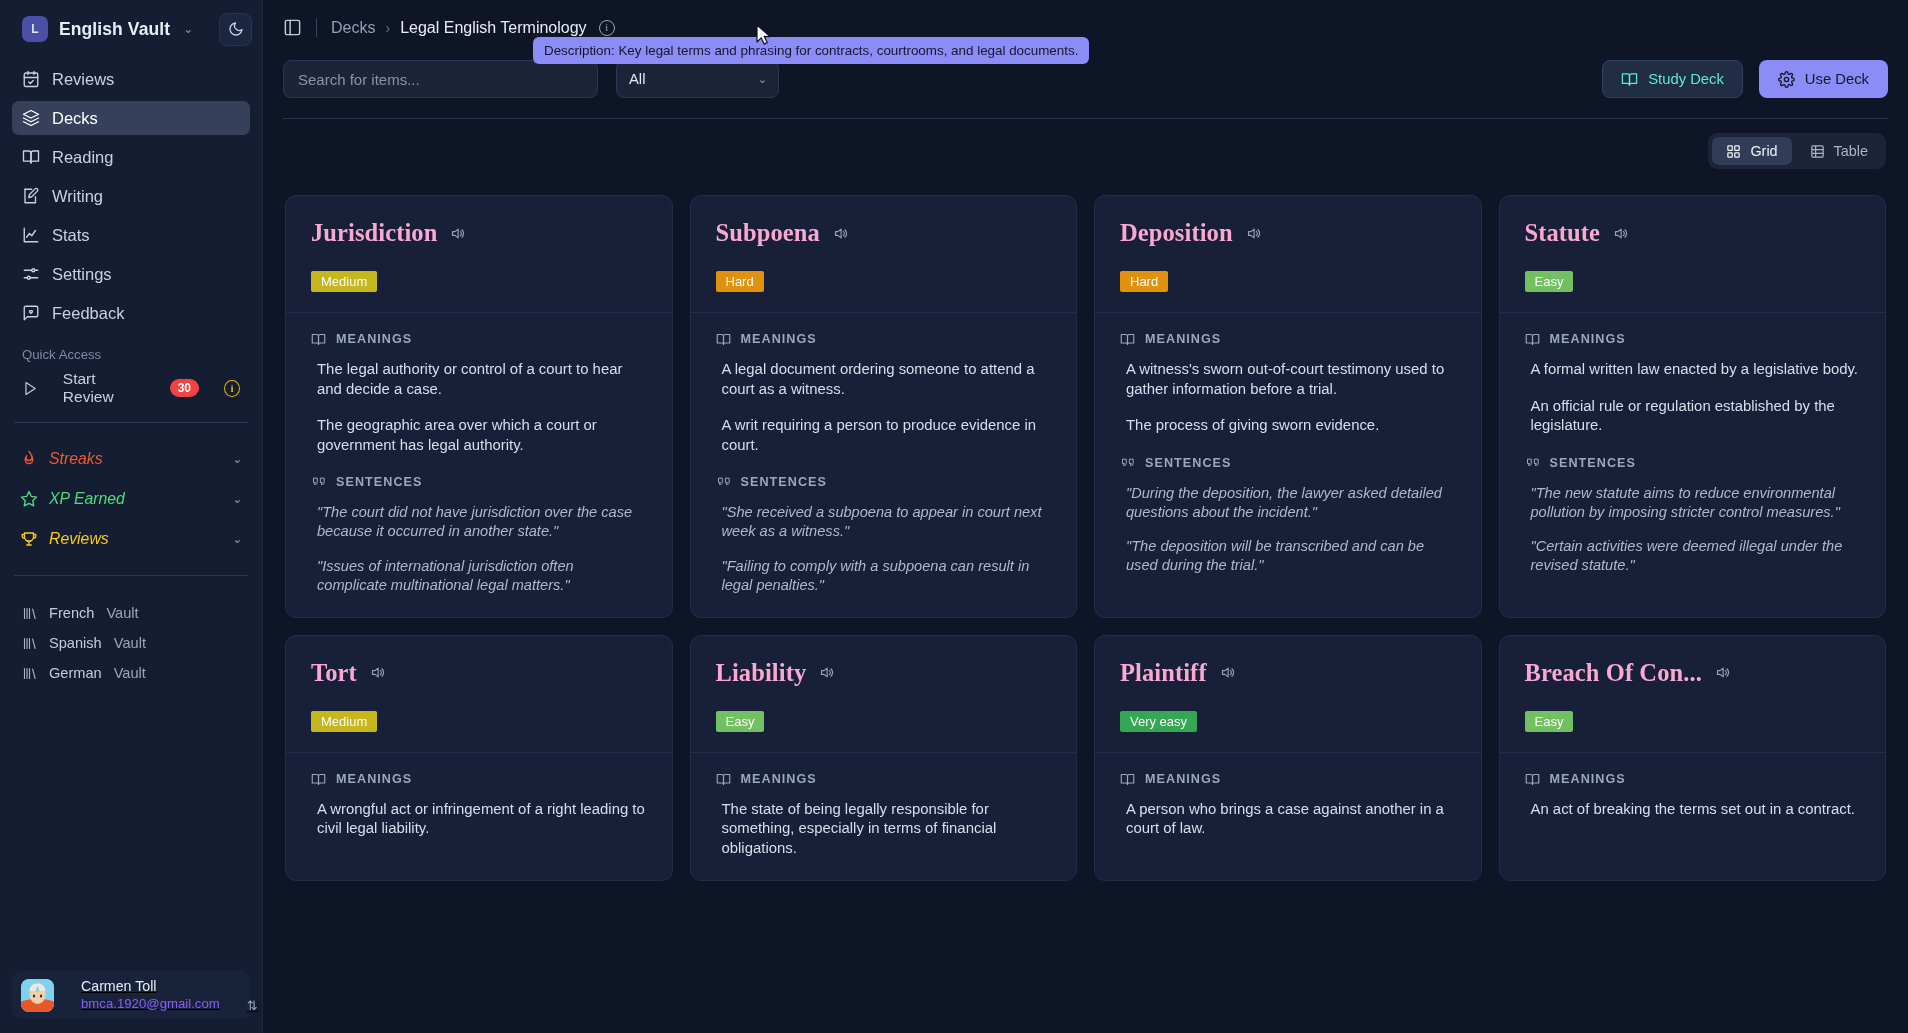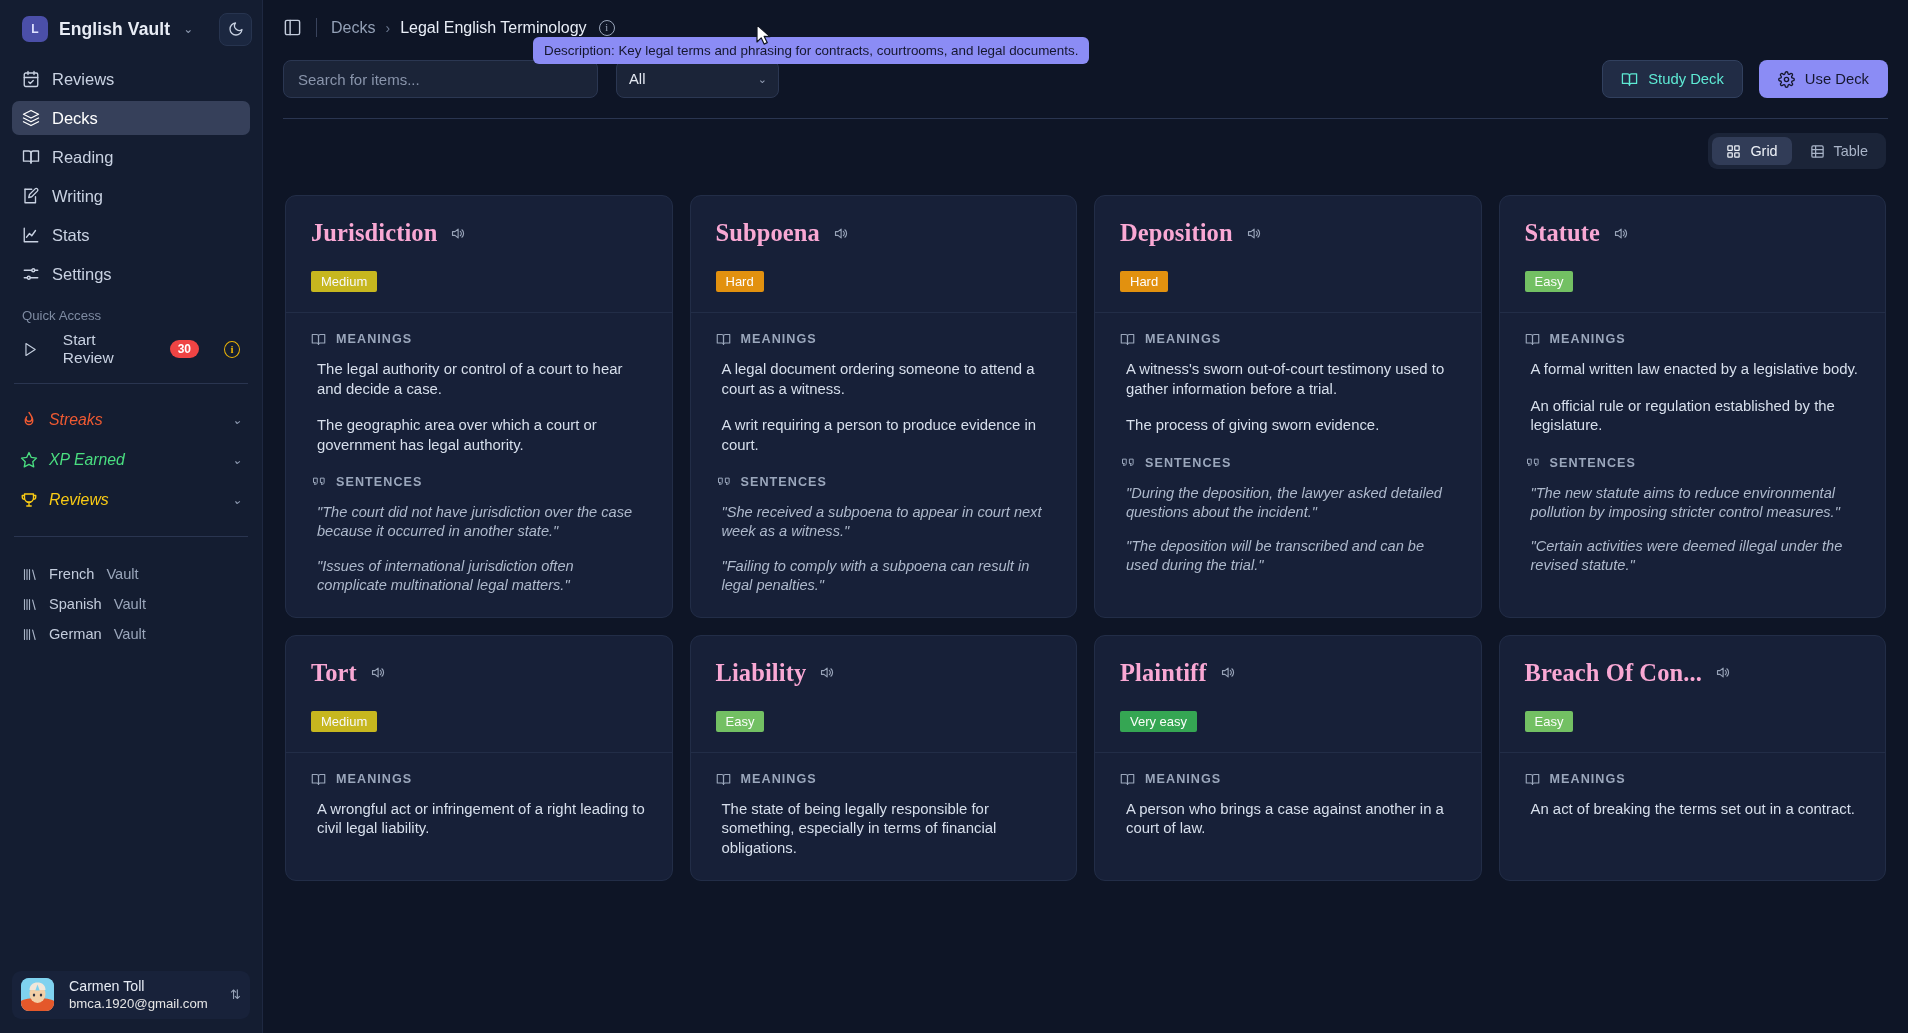--- a/index.html
+++ b/index.html
@@ -90,31 +90,32 @@
     padding: 0 22px; height: 30px; cursor: pointer;
     color: #c3ccdc; font-size: 14.6px;
   }
   .vault-item .sub { color: #9aa6bb; }
 
   .sb-footer {
     position: absolute; left: 0; right: 0; bottom: 0;
     padding: 10px 12px 14px 12px;
   }
   .sb-footer-inner {
-    display: flex; align-items: center; gap: 15px;
+    display: flex; align-items: flex-end; gap: 27px;
     background: #18223a; border-radius: 9px; padding: 7px 9px;
     cursor: pointer;
+    text-decoration: underline;
   }
   .avatar {
     width: 33px; height: 33px; border-radius: 8px; flex: 0 0 33px;
     background: linear-gradient(160deg,#67c7e8 0%,#8fd9f0 45%,#e8622c 100%);
     overflow: hidden; position: relative;
   }
   .u-name { color: #e6ebf4; font-size: 14.2px; line-height: 1.25; }
-  .u-mail { color: #e5e5e5; font-size: 13.2px; line-height: 1.25; }
+  .u-mail { color: #8b5cf6; font-size: 13.2px; line-height: 1.25; }
   .updown { margin-left: auto; color: #97a3b8; font-size: 13px; line-height: 1; }
 
   
   .main { flex: 1; height: 1033px; position: relative; overflow: hidden; background:#0e1526; }
 
   .topbar {
     display: flex; align-items: center; gap: 14px;
     padding: 13px 20px 0 20px; height: 42px;
   }
   .panel-icon { color: #c3ccdc; cursor: pointer; display: flex; }
@@ -288,20 +289,27 @@
       </svg>
       <span>Stats</span>
     </div>
     <div class="nav-item">
       <svg width="18" height="18" viewBox="0 0 24 24" fill="none" stroke="currentColor" stroke-width="1.8" stroke-linecap="round" stroke-linejoin="round">
         <path d="M3 7h10M17 7h4M3 17h4M11 17h10"></path>
           <circle cx="15" cy="7" r="2"></circle>
           <circle cx="9" cy="17" r="2"></circle>
       </svg>
       <span>Settings</span>
+    </div>
+    <div class="nav-item">
+      <svg width="18" height="18" viewBox="0 0 24 24" fill="none" stroke="currentColor" stroke-width="1.8" stroke-linecap="round" stroke-linejoin="round">
+        <path d="M21 15a2 2 0 0 1-2 2H7l-4 4V5a2 2 0 0 1 2-2h14a2 2 0 0 1 2 2z"></path>
+          <path d="M12 12.5s2-1.3 2-2.5a1.2 1.2 0 0 0-2-.8 1.2 1.2 0 0 0-2 .8c0 1.2 2 2.5 2 2.5z"></path>
+      </svg>
+      <span>Feedback</span>
     </div>
   </nav>
 
   <div class="qa-label">Quick Access</div>
   <div class="qa-row">
     <svg width="17" height="17" viewBox="0 0 24 24" fill="none" stroke="#c2ccdc" stroke-width="1.8" stroke-linecap="round" stroke-linejoin="round">
       <polygon points="6 3 20 12 6 21 6 3"></polygon>
     </svg>
     <span class="txt">Start Review</span>
     <span class="count-pill">30</span>

